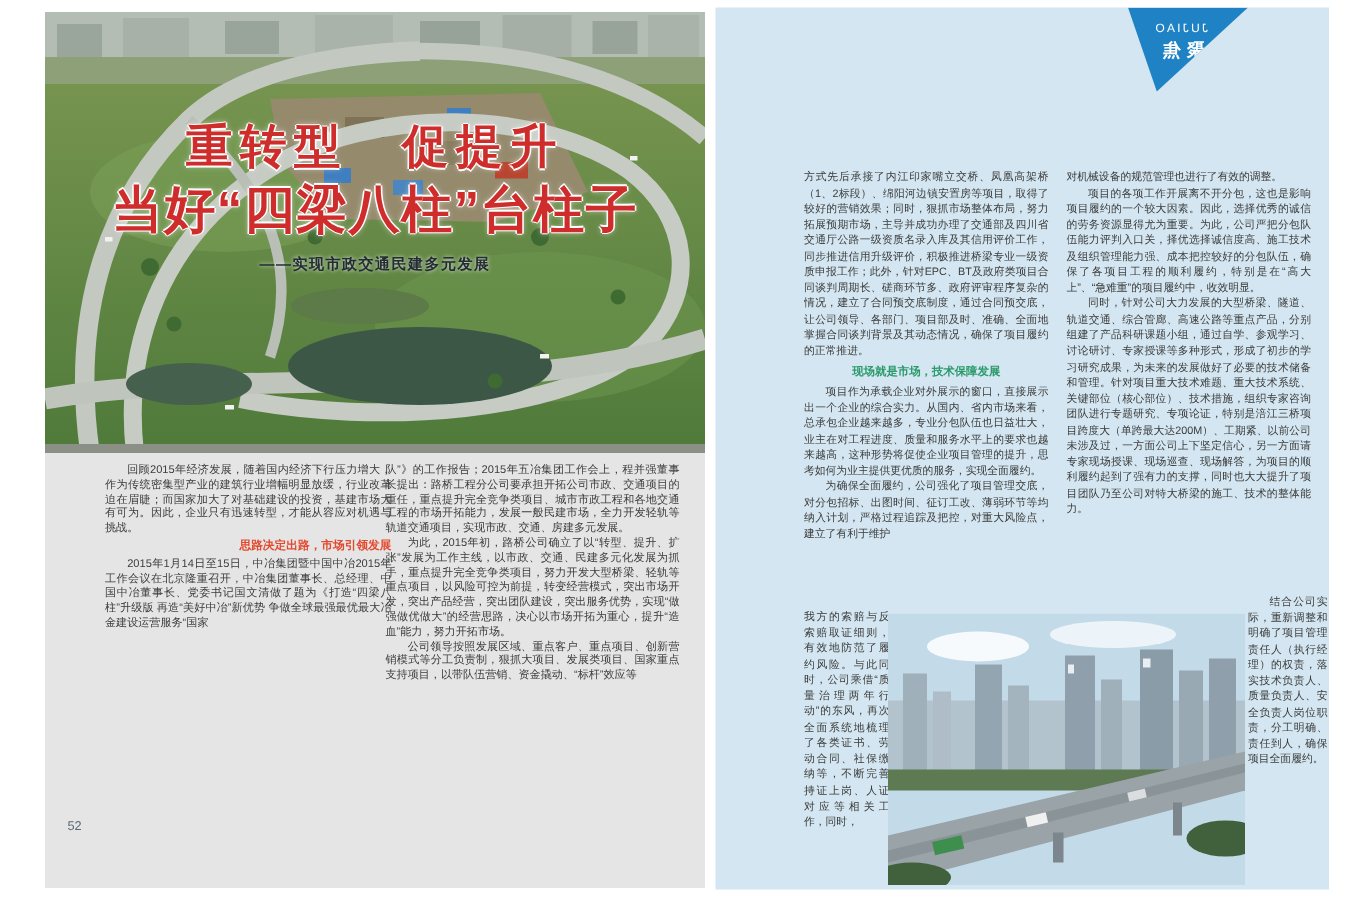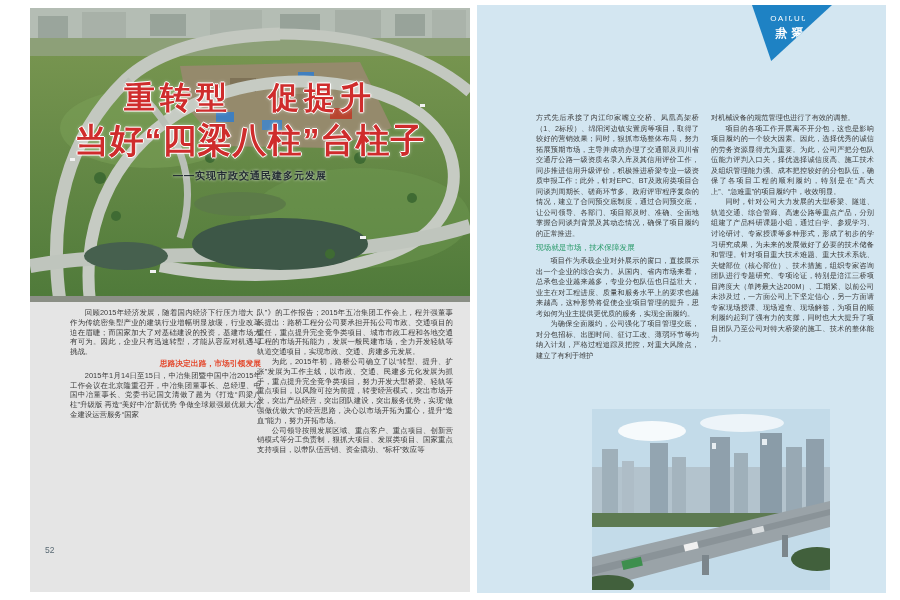--- a/index.html
+++ b/index.html
@@ -26,21 +26,21 @@
   }
   .lcol{position:absolute;top:300px;font-size:7.4px;line-height:9.8px;color:#3b3b3b;text-align:justify;}
   .lcol1{left:40px;width:191px;}
   .lcol2{left:227px;width:196px;}
   p.para{margin:0;text-indent:2em;}
   p.para.flush{text-indent:0;}
   .heading-red{
     margin:2px 0;color:#e4492e;font-weight:bold;font-size:7.8px;text-align:right;text-indent:0;
   }
   .heading-green{
-    margin:3px 0;color:#2a9a6a;font-weight:normal;font-size:7.6px;text-indent:0;
+    margin:3px 0;color:#2a9a6a;font-weight:bold;font-size:7.6px;text-align:center;text-indent:0;
   }
   .page-number{position:absolute;left:15px;top:537px;font-size:8.5px;color:#5a6a74;}
   
   .right-page{position:absolute;left:477px;top:5px;width:409px;height:588px;background:#d3e6f1;}
   .rcol{position:absolute;font-size:7.2px;line-height:10.55px;color:#3b3b3b;text-align:justify;}
   .rcol1{left:59px;top:108px;width:163px;height:293px;overflow:hidden;}
   .rcol2{left:234px;top:108px;width:163px;height:292px;overflow:hidden;}
   .rnarrow1{left:59px;top:401px;width:57px;height:180px;overflow:hidden;}
   .rnarrow2{left:355px;top:391px;width:53px;height:196px;overflow:hidden;}
   .rphoto{position:absolute;left:115px;top:404px;width:238px;height:181px;overflow:hidden;}
@@ -140,27 +140,33 @@
     </div>
   </div>
 
   <div class="rcol rcol1">
     <p class="para flush">方式先后承接了内江印家嘴立交桥、凤凰高架桥（1、2标段）、绵阳河边镇安置房等项目，取得了较好的营销效果；同时，狠抓市场整体布局，努力拓展预期市场，主导并成功办理了交通部及四川省交通厅公路一级资质名录入库及其信用评价工作，同步推进信用升级评价，积极推进桥梁专业一级资质申报工作；此外，针对EPC、BT及政府类项目合同谈判周期长、磋商环节多、政府评审程序复杂的情况，建立了合同预交底制度，通过合同预交底，让公司领导、各部门、项目部及时、准确、全面地掌握合同谈判背景及其动态情况，确保了项目履约的正常推进。</p>
     <p class="heading-green">现场就是市场，技术保障发展</p>
     <p class="para">项目作为承载企业对外展示的窗口，直接展示出一个企业的综合实力。从国内、省内市场来看，总承包企业越来越多，专业分包队伍也日益壮大，业主在对工程进度、质量和服务水平上的要求也越来越高，这种形势将促使企业项目管理的提升，思考如何为业主提供更优质的服务，实现全面履约。</p>
     <p class="para">为确保全面履约，公司强化了项目管理交底，对分包招标、出图时间、征订工改、薄弱环节等均纳入计划，严格过程追踪及把控，对重大风险点，建立了有利于维护</p>
   </div>
 
+  <div class="rcol rnarrow1">
+    <p class="para flush">我方的索赔与反索赔取证细则，有效地防范了履约风险。与此同时，公司乘借“质量治理两年行动”的东风，再次全面系统地梳理了各类证书、劳动合同、社保缴纳等，不断完善持证上岗、人证对应等相关工作，同时，</p>
+  </div>
 
   <div class="rcol rcol2">
     <p class="para flush">对机械设备的规范管理也进行了有效的调整。</p>
     <p class="para">项目的各项工作开展离不开分包，这也是影响项目履约的一个较大因素。因此，选择优秀的诚信的劳务资源显得尤为重要。为此，公司严把分包队伍能力评判入口关，择优选择诚信度高、施工技术及组织管理能力强、成本把控较好的分包队伍，确保了各项目工程的顺利履约，特别是在“高大上”、“急难重”的项目履约中，收效明显。</p>
     <p class="para">同时，针对公司大力发展的大型桥梁、隧道、轨道交通、综合管廊、高速公路等重点产品，分别组建了产品科研课题小组，通过自学、参观学习、讨论研讨、专家授课等多种形式，形成了初步的学习研究成果，为未来的发展做好了必要的技术储备和管理。针对项目重大技术难题、重大技术系统、关键部位（核心部位）、技术措施，组织专家咨询团队进行专题研究、专项论证，特别是涪江三桥项目跨度大（单跨最大达200M）、工期紧、以前公司未涉及过，一方面公司上下坚定信心，另一方面请专家现场授课、现场巡查、现场解答，为项目的顺利履约起到了强有力的支撑，同时也大大提升了项目团队乃至公司对特大桥梁的施工、技术的整体能力。</p>
   </div>
 
+  <div class="rcol rnarrow2">
+    <p class="para">结合公司实际，重新调整和明确了项目管理责任人（执行经理）的权责，落实技术负责人、质量负责人、安全负责人岗位职责，分工明确、责任到人，确保项目全面履约。</p>
+  </div>
 
   <div class="rphoto">
     <svg width="238" height="181" viewBox="0 0 238 181">
       <rect x="0" y="0" width="238" height="181" fill="#c3dbe9"></rect>
       <ellipse cx="60" cy="22" rx="34" ry="10" fill="#ffffff" opacity="0.85"></ellipse>
       <ellipse cx="150" cy="14" rx="42" ry="9" fill="#ffffff" opacity="0.7"></ellipse>
       <rect x="0" y="58" width="238" height="50" fill="#b3c3cd"></rect>
       <rect x="10" y="40" width="16" height="66" fill="#9fb0ba"></rect>
         <rect x="30" y="52" width="12" height="54" fill="#aebdc7"></rect>
       <rect x="58" y="34" width="18" height="72" fill="#93a5b1"></rect>

